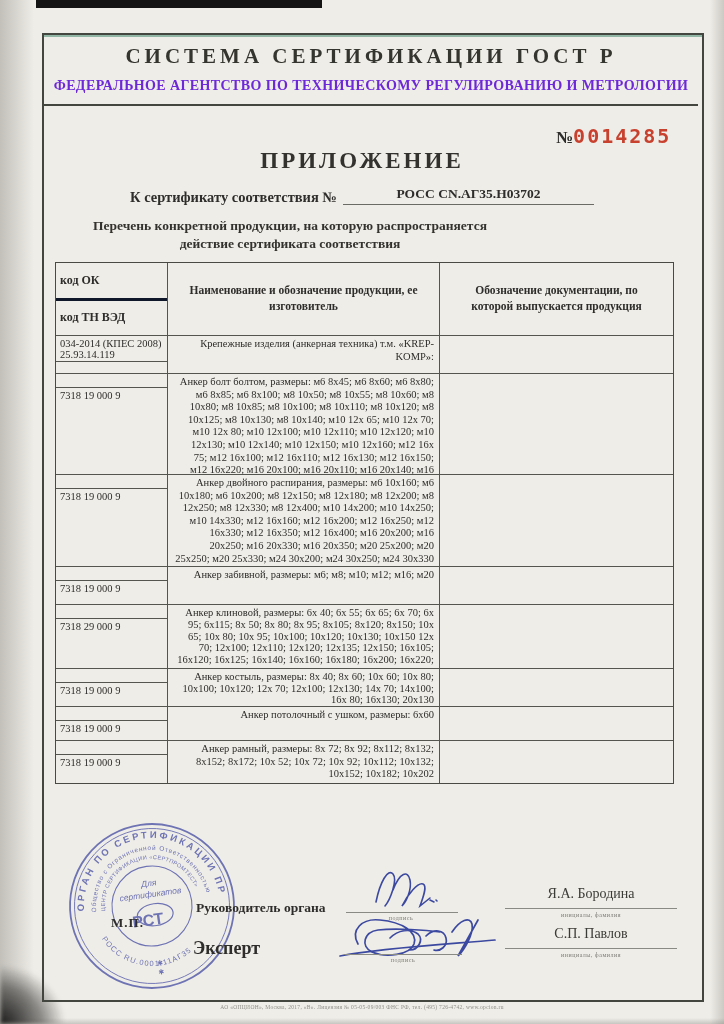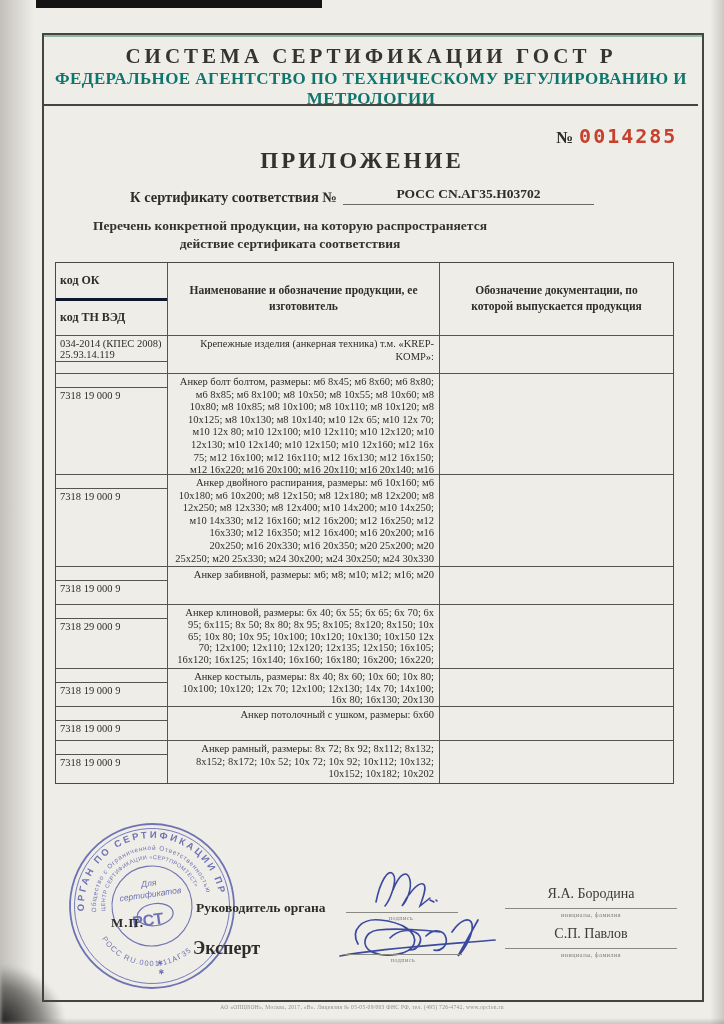--- a/index.html
+++ b/index.html
@@ -21,26 +21,26 @@
   .scan-bottom{position:absolute;left:0;bottom:0;width:100%;height:6px;
     background:linear-gradient(to top, rgba(110,108,100,.3), rgba(110,108,100,0));}
 
   
   .frame{position:absolute;left:42px;top:33px;width:658px;height:965px;
     border:2px solid #43463f;background:transparent;}
   .frame .teal{position:absolute;left:0;top:0;width:100%;height:2px;background:#79a795;opacity:.8;}
 
   .hdr{position:absolute;left:48px;top:44px;width:646px;text-align:center;}
   .hdr-title{font-size:21px;font-weight:bold;letter-spacing:4px;color:#35352f;}
-  .hdr-agency{font-size:17px;font-weight:bold;letter-spacing:.4px;color:#0f766e;}
+  .hdr-agency{font-size:14px;font-weight:bold;letter-spacing:.4px;margin-top:9px;color:#6d28d9;}
   .hdr-rule{position:absolute;left:44px;top:104px;width:654px;height:2px;background:#43463f;}
 
   .formno{position:absolute;left:556px;top:124px;font-size:17px;font-weight:bold;white-space:nowrap;}
   .formno .digits{font-family:"DejaVu Sans Mono",monospace;font-size:20px;font-weight:bold;
-    color:#c8402e;letter-spacing:2px;margin-left:6px;}
+    color:#c8402e;letter-spacing:2px;}
 
   .doc-title{position:absolute;left:0;top:148px;width:724px;text-align:center;
     font-size:23px;font-weight:bold;letter-spacing:3px;color:#33322e;}
   .cert-line{position:absolute;left:0;top:186px;width:724px;text-align:center;font-size:14.5px;font-weight:bold;}
   .cert-line .certno{display:inline-block;font-weight:bold;font-size:13.5px;
     border-bottom:1px solid #6b6b66;min-width:235px;text-align:center;
     vertical-align:4px;padding:0 8px 2px 8px;margin-left:6px;}
   .subtitle{position:absolute;left:0;top:217px;width:580px;text-align:center;
     font-size:13.5px;font-weight:bold;line-height:1.35;color:#33322e;}
 

